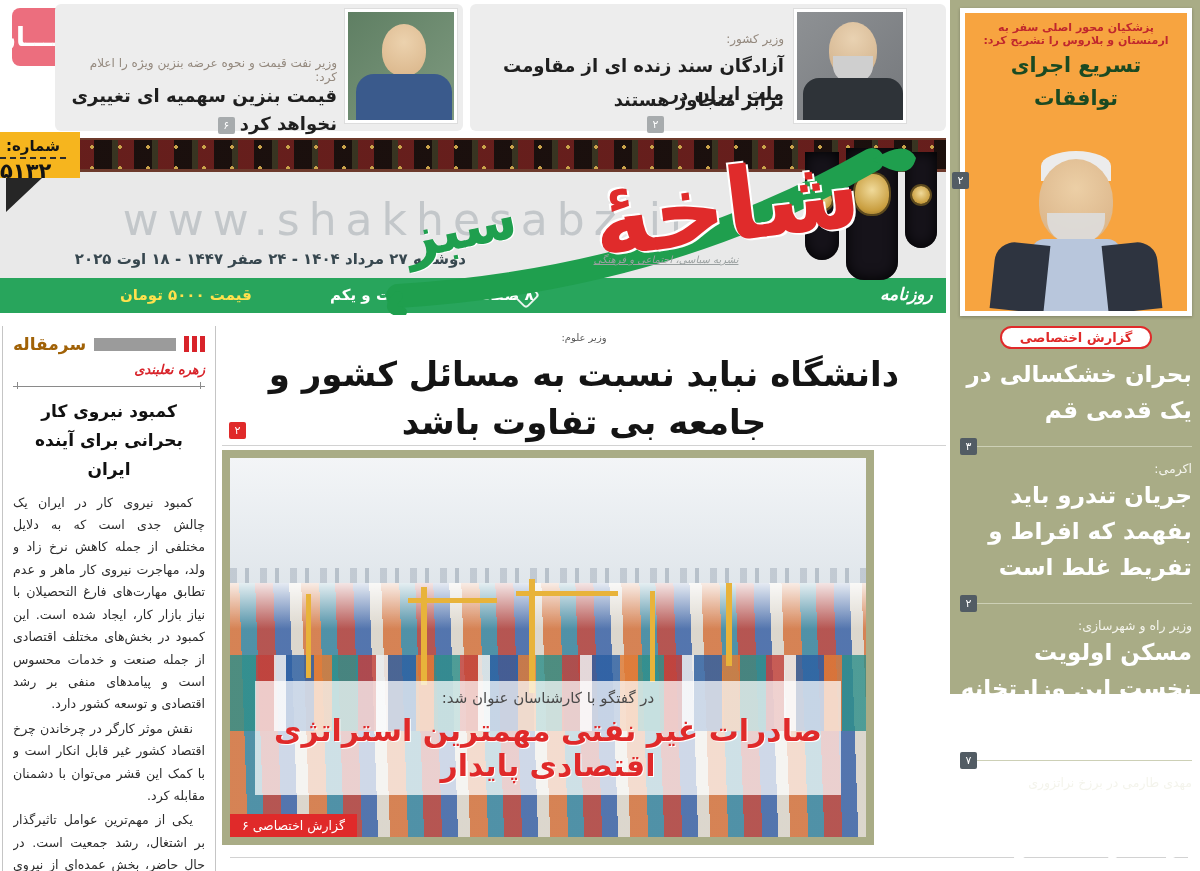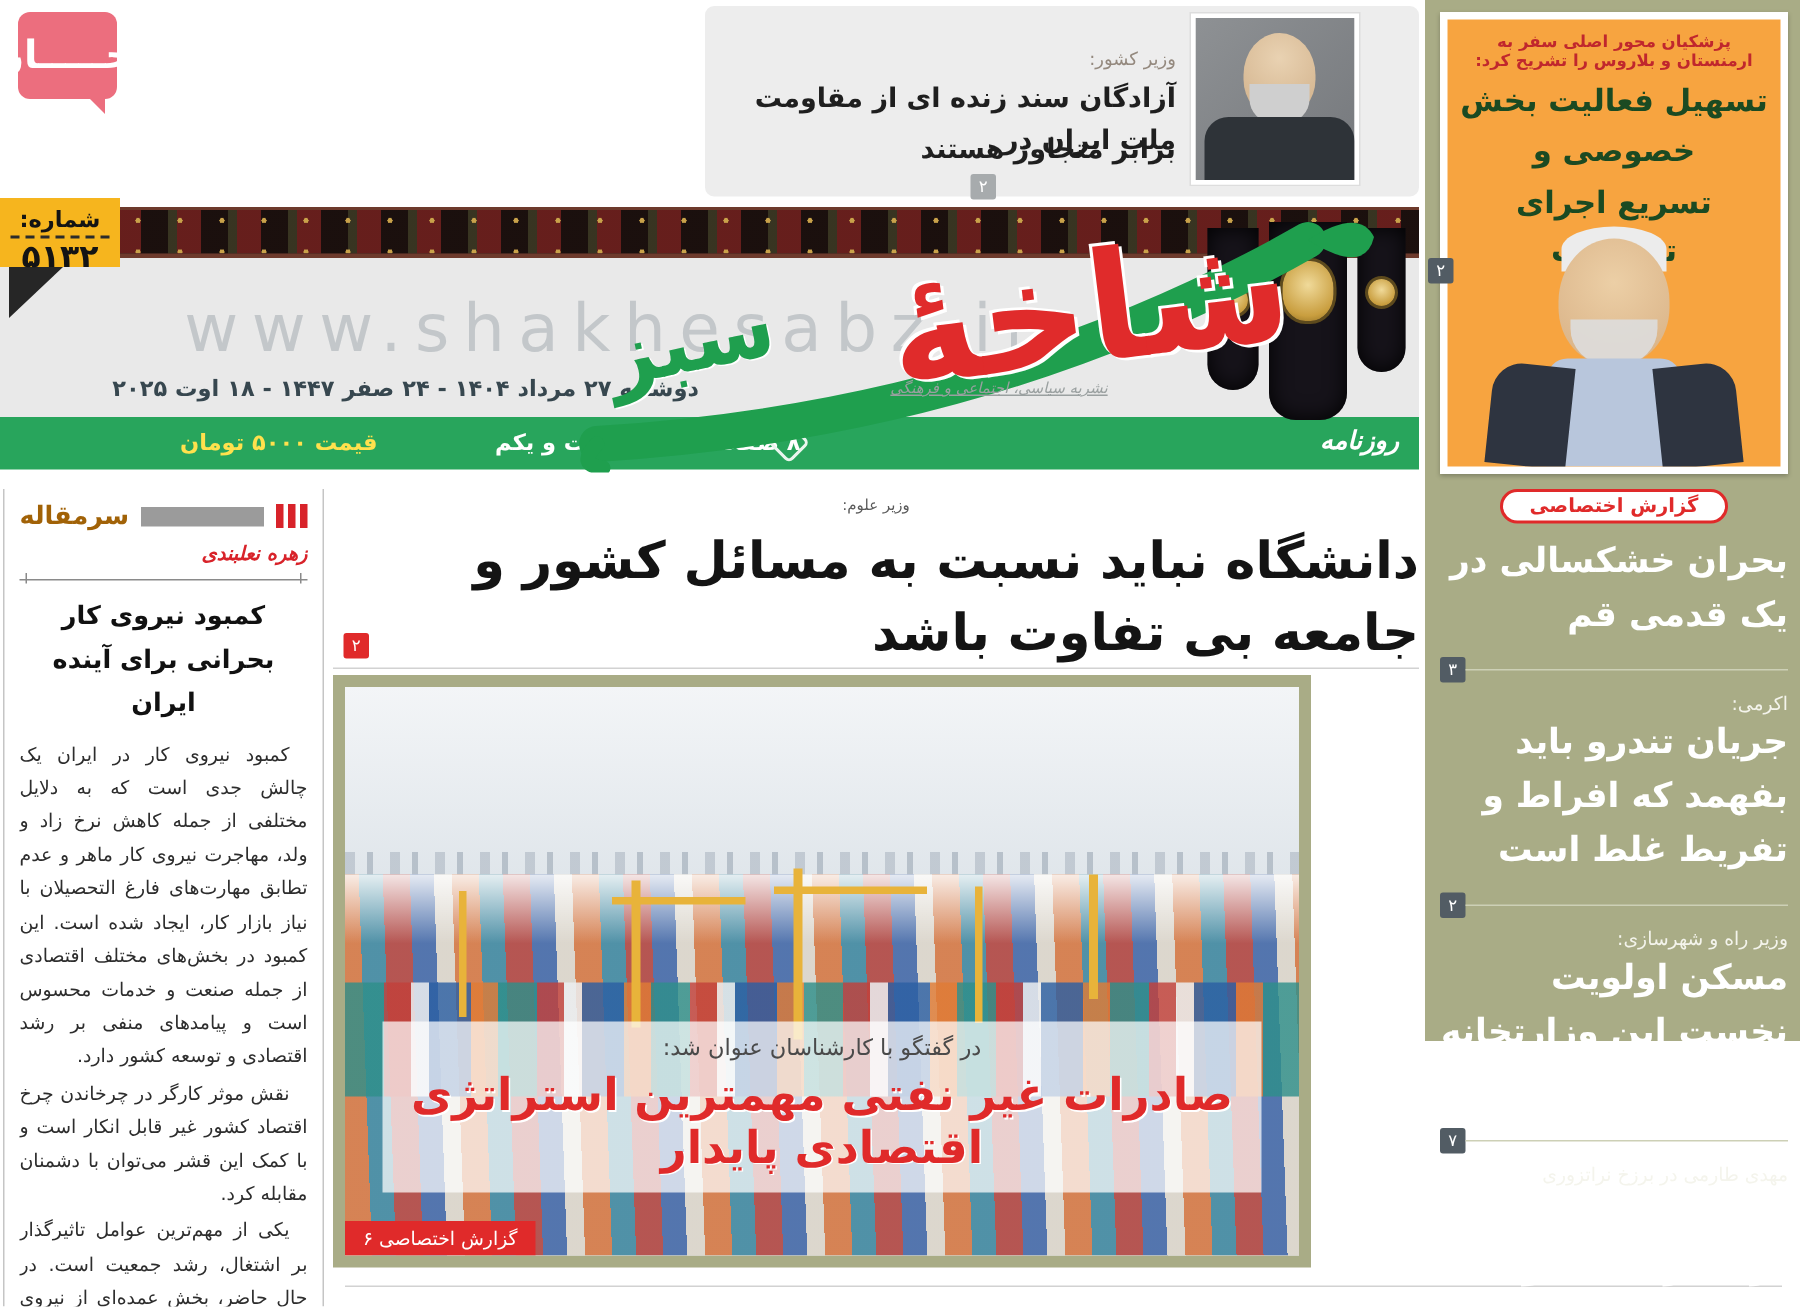--- a/index.html
+++ b/index.html
@@ -24,21 +24,21 @@
   .p-face { position:absolute; border-radius:50% 50% 45% 45%; background:radial-gradient(circle at 50% 35%, #ecd2ae, #d9b488); }
   .p-body { position:absolute; bottom:0; }
 
   
   .jar { background:#ec6e7e; border-radius:8px; color:#fff; font-weight:bold; font-size:26px;
          display:flex; align-items:center; justify-content:center; }
   .jar:after { content:""; position:absolute; right:8px; bottom:-10px;
                border:10px solid transparent; border-top-color:#ec6e7e; border-right-color:#ec6e7e; }
 
   
-  .issue-badge { background:#f6b51e; color:#141414; text-align:center; padding-top:4px; z-index:6;}
+  .issue-badge { background:#f6b51e; color:#141414; text-align:left; padding-top:4px; z-index:6;}
   .issue-badge .lbl { font-size:15px; font-weight:bold; border-bottom:2px dashed #2b2b2b; display:inline-block; padding:0 6px 2px; }
   .issue-badge .num { font-size:21px; font-weight:bold; letter-spacing:2px; }
   .issue-tri { width:0; height:0; border-left:36px solid #262626; border-bottom:34px solid transparent; z-index:5;}
 
   .mourn-strip {
     background-color:#2b1a17;
     background-image:
       radial-gradient(circle 3px at 14px 7px, #c9a24a 55%, rgba(0,0,0,0) 60%),
       radial-gradient(circle 3px at 14px 28px, #c9a24a 55%, rgba(0,0,0,0) 60%),
       repeating-linear-gradient(90deg, rgba(122,32,30,.75) 0 16px, rgba(24,14,12,.85) 16px 34px, rgba(72,84,46,.45) 34px 40px);
@@ -62,21 +62,21 @@
            background:radial-gradient(circle at 50% 40%, #f0da9a, #c99e3f 70%, #8a6a20);
            box-shadow:0 0 0 2px #5d4a1d; }
   .logo-red { z-index:5; color:#e02b2b; font-weight:bold; font-size:100px; transform:rotate(-7deg);
               text-shadow:2px 2px 0 #fff, -2px -2px 0 #fff; white-space:nowrap; }
   .logo-green-word { z-index:5; color:#1f9f4e; font-weight:bold; font-size:56px; transform:rotate(-12deg);
               text-shadow:1px 1px 0 #fff; }
   .logo-swoosh { z-index:4; }
 
   
   .lead-kicker { font-size:10px; color:#5a5a5a; text-align:center; }
-  .lead-headline { font-size:34px; font-weight:bold; color:#141414; text-align:right; line-height:1.4; }
+  .lead-headline { font-size:34px; font-weight:bold; color:#141414; text-align:center; line-height:1.4; }
 
   
   .edit-col { border-left:1px solid #c5c5c5; border-right:1px solid #c5c5c5; }
   .edit-head { display:flex; align-items:center; gap:8px; direction:ltr; }
   .edit-head .ttl { font-size:17px; font-weight:bold; color:#a16207; }
   .edit-head .bar { flex:1; height:13px; background:#9b9b9b; }
   .stripes { display:flex; gap:3px; }
   .stripes i { width:5px; height:16px; background:#d8232a; display:block; }
   .author { color:#d8232a; font-size:13px; font-weight:bold;font-style:italic; }
   .ruler { height:10px; border-bottom:1px solid #8a8a8a; position:relative; }
@@ -119,20 +119,31 @@
 </style>
 </head>
 <body>
 
 <div class="page">
 
   <div class="abs jar" style="left:12px; top:8px; width:66px; height:58px;">
     <span>جـــــار</span>
   </div>
 
+  <div class="abs story-card" style="left:55px; top:4px; width:408px; height:127px;">
+    <div class="story-photo" style="right:6px; top:5px; width:112px; height:114px; background:linear-gradient(135deg,#5f7f63,#7f9a80);">
+      <div class="p-face" style="left:34px; top:12px; width:44px; height:52px;"></div>
+      <div class="p-body" style="left:8px; width:96px; height:46px; background:#3a5a8c; border-radius:18px 18px 0 0;"></div>
+    </div>
+    <div class="abs kicker-sm" style="right:126px; top:52px; width:260px;">وزیر نفت قیمت و نحوه عرضه بنزین ویژه را اعلام کرد:</div>
+    <div class="abs" style="right:126px; top:78px; width:300px; text-align:right;">
+      <span class="headline-md">قیمت بنزین سهمیه ای تغییری نخواهد کرد</span>
+      <span class="pg-badge">۶</span>
+    </div>
+  </div>
 
   <div class="abs story-card" style="left:470px; top:4px; width:476px; height:127px;">
     <div class="story-photo" style="right:40px; top:5px; width:112px; height:114px; background:linear-gradient(135deg,#8e9194,#75787c);">
       <div class="p-face" style="left:32px; top:10px; width:48px; height:56px; background:radial-gradient(circle at 50% 30%, #e9d2b2, #cfae87);"></div>
       <div class="abs" style="left:36px; top:44px; width:40px; height:26px; background:#cfcfcf; border-radius:0 0 16px 16px;"></div>
       <div class="p-body" style="left:6px; width:100px; height:42px; background:#2e3338; border-radius:16px 16px 0 0;"></div>
     </div>
     <div class="abs kicker-sm" style="right:162px; top:28px; width:240px;">وزیر کشور:</div>
     <div class="abs headline-md" style="right:162px; top:48px; width:300px;">آزادگان سند زنده ای از مقاومت ملت ایران در</div>
     <div class="abs" style="right:162px; top:82px; width:300px; text-align:right;">
@@ -230,21 +241,20 @@
       <div class="ph-tag">گزارش اختصاصی ۶</div>
     </div>
   </div>
 
   <div class="abs" style="left:230px; top:857px; width:958px; height:1px; background:#d2d2d2;"></div>
 
   <div class="abs sidebar" style="left:950px; top:0; width:250px; height:694px;">
 
     <div class="abs sb-card" style="left:10px; top:8px; width:232px; height:308px;">
       <div class="k">پزشکیان محور اصلی سفر به ارمنستان و بلاروس را تشریح کرد:</div>
-      <div class="h">تسهیل فعالیت بخش خصوصی و</div>
       <div class="h" style="padding-top:0;">تسریع اجرای توافقات</div>
 
       <div style="position:absolute; left:50%; transform:translateX(-50%); bottom:0; width:170px; height:160px;">
         <div class="abs" style="left:50px; top:0; width:70px; height:30px; background:#ececec; border-radius:50% 50% 0 0;"></div>
         <div class="p-face" style="left:48px; top:8px; width:74px; height:84px; background:radial-gradient(circle at 50% 35%, #eccfa6, #d7af83);"></div>
         <div class="abs" style="left:56px; top:62px; width:58px; height:30px; background:#dddddd; border-radius:0 0 24px 24px; opacity:.9;"></div>
         <div class="abs" style="left:40px; top:88px; width:90px; height:72px; background:#b8c6dc; border-radius:14px 14px 0 0;"></div>
         <div class="abs" style="left:2px; top:92px; width:54px; height:68px; background:#2e3440; border-radius:20px 0 0 0; transform:rotate(6deg);"></div>
         <div class="abs" style="left:114px; top:92px; width:54px; height:68px; background:#2e3440; border-radius:0 20px 0 0; transform:rotate(-6deg);"></div>
       </div>

